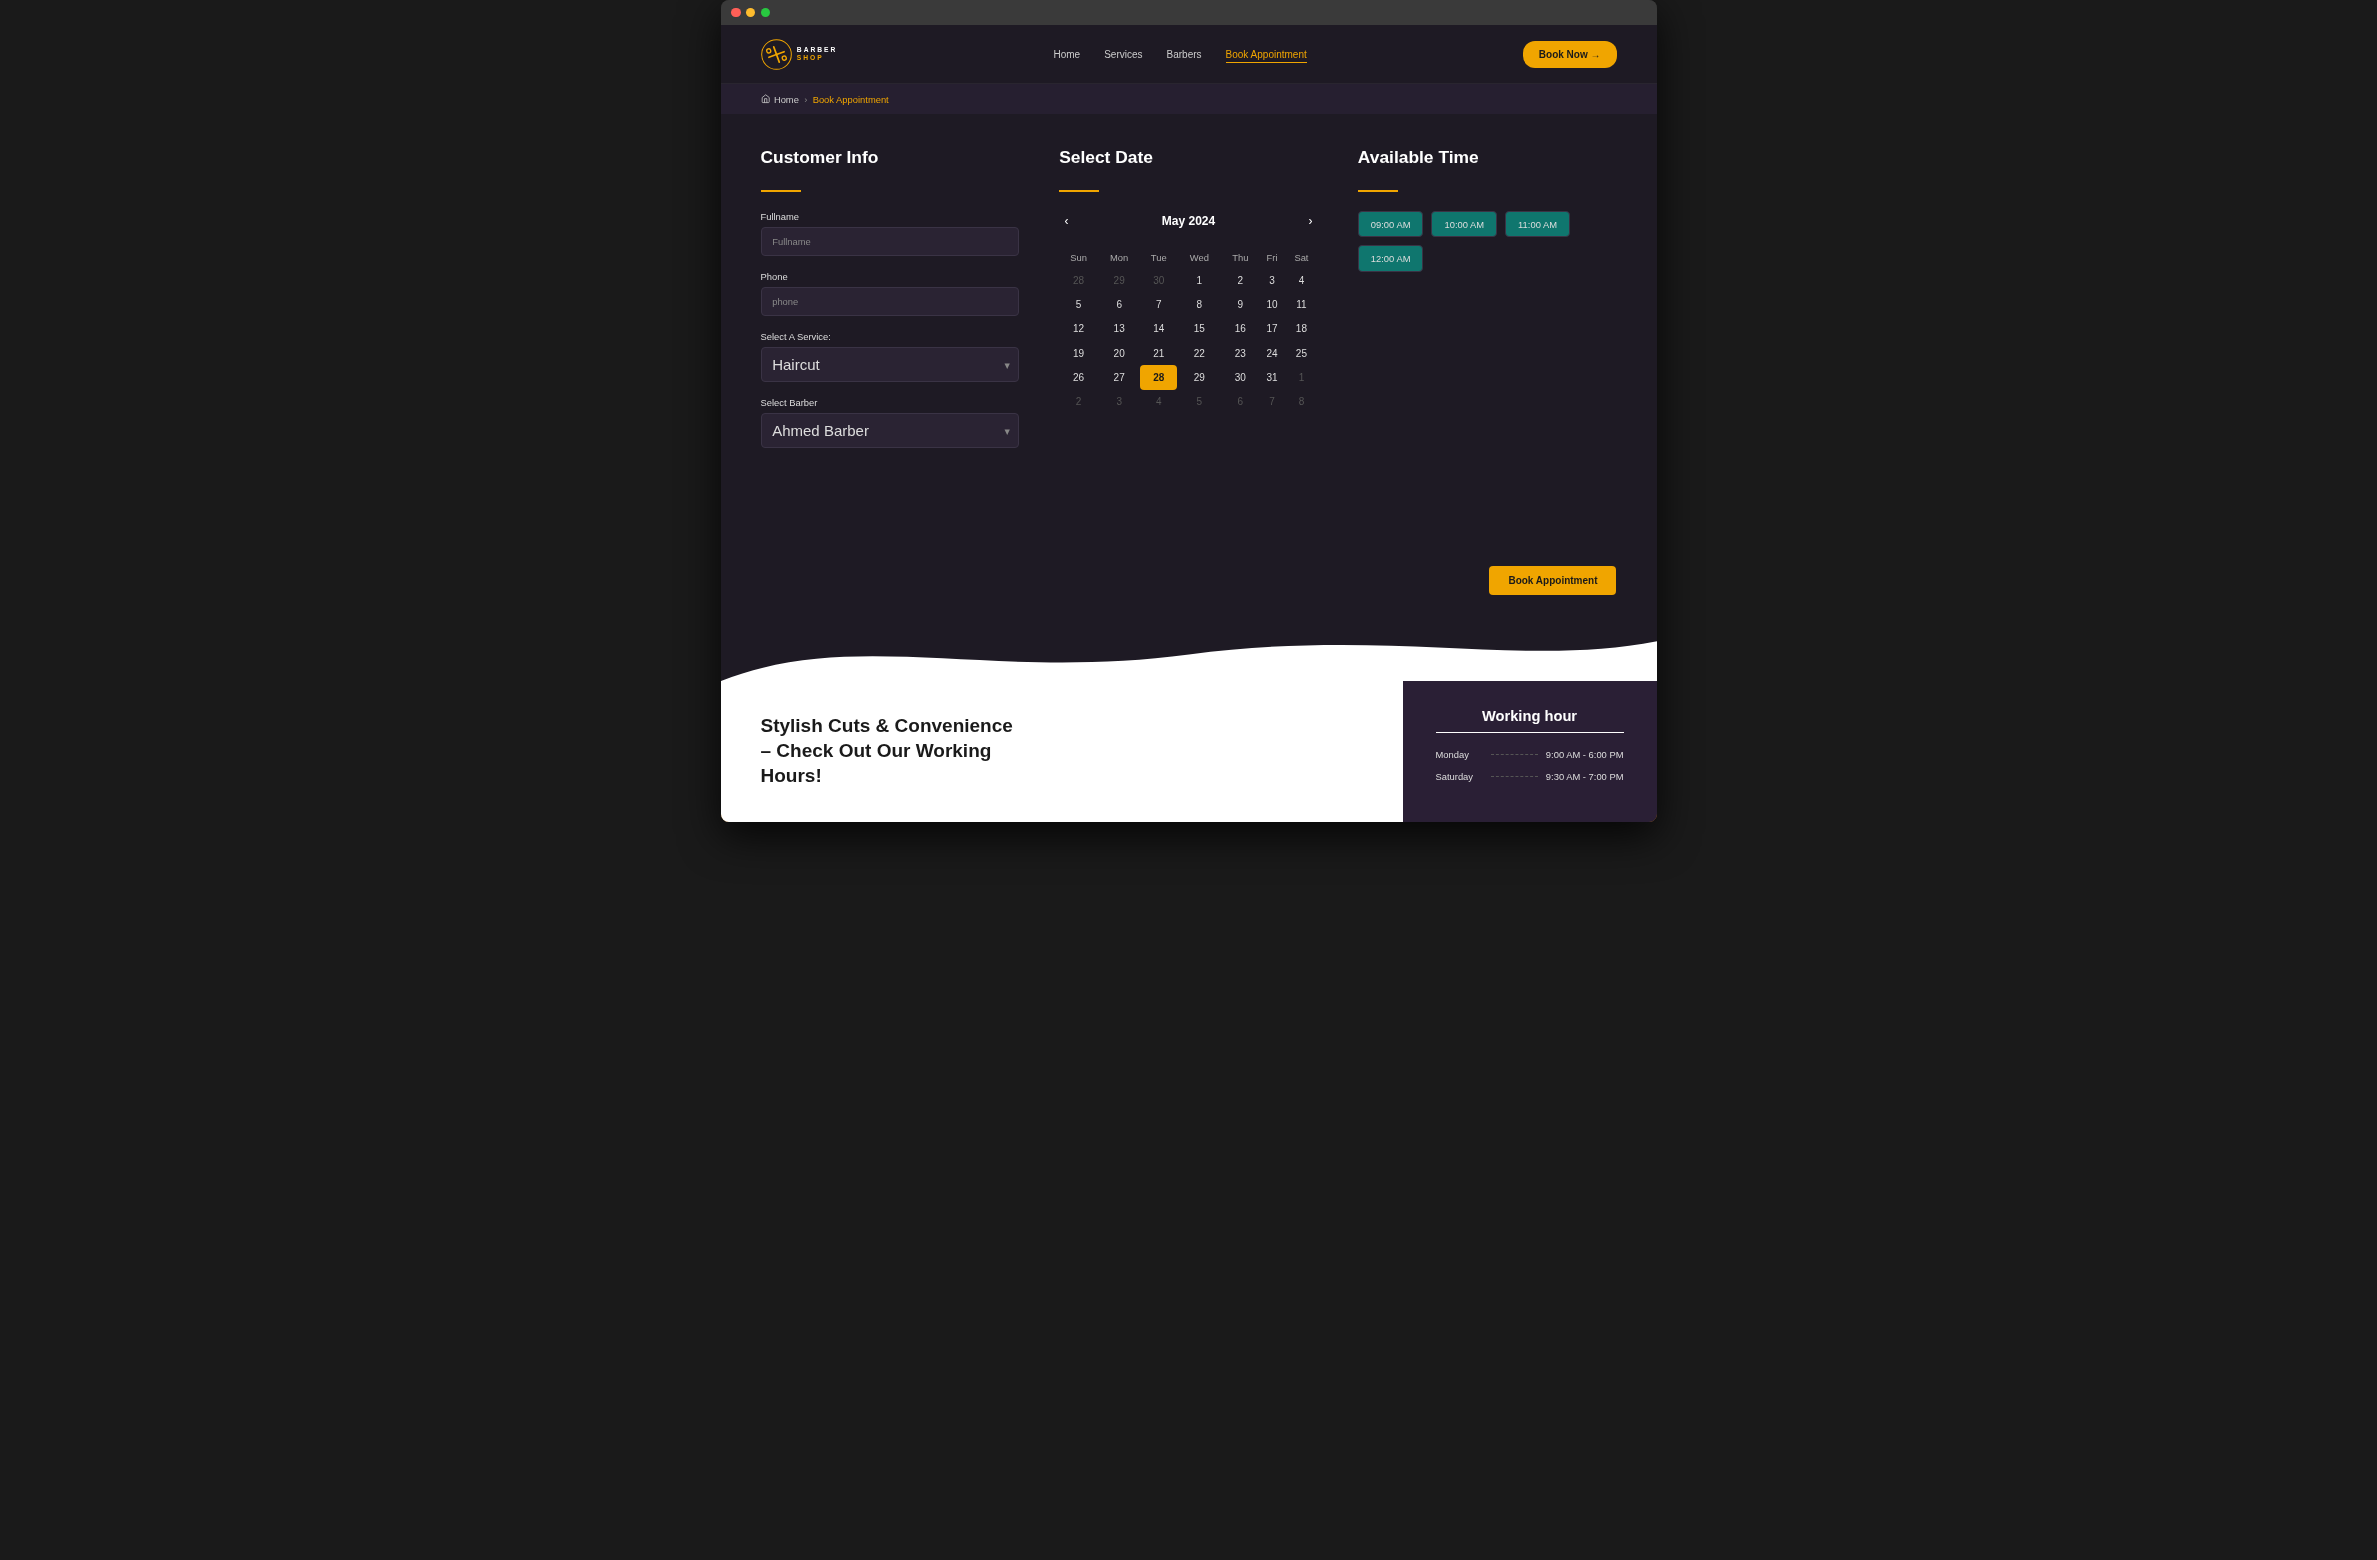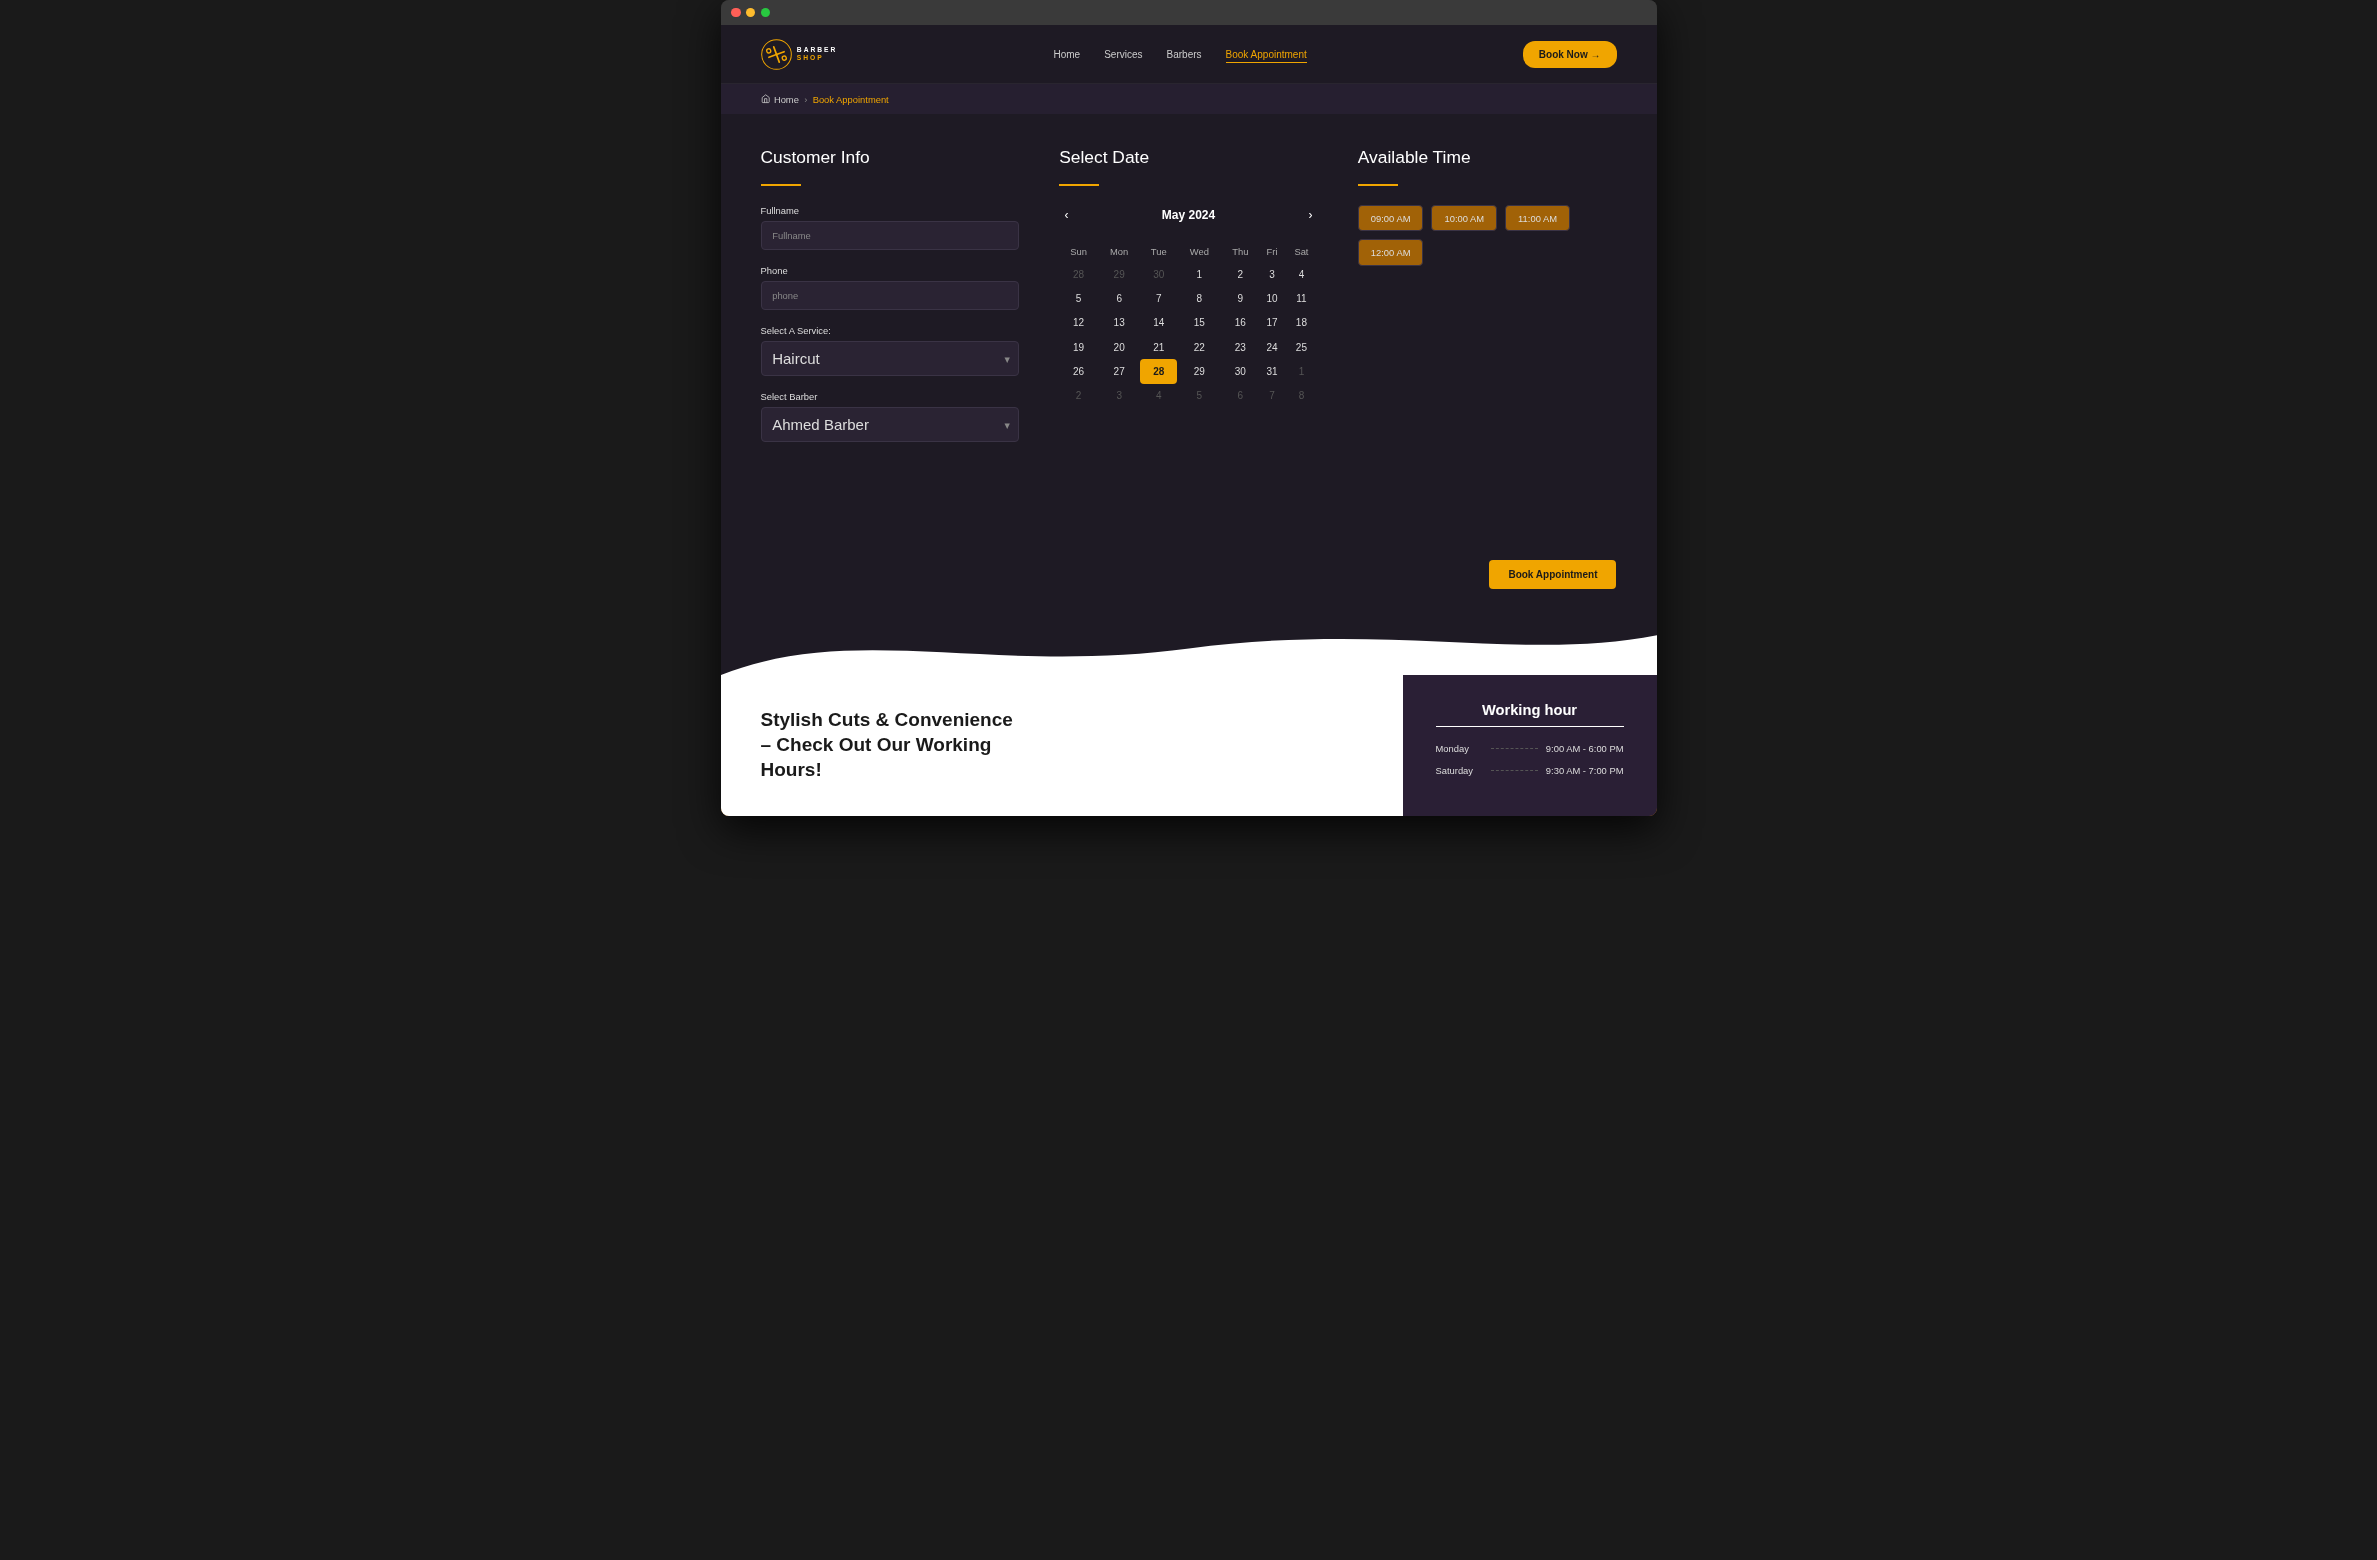--- a/index.html
+++ b/index.html
@@ -130,23 +130,23 @@
     
     .main-content {
       padding: 33px 40px;
       display: grid;
       grid-template-columns: 1fr 1fr 1fr;
       gap: 40px;
     }
 
     .section-title {
       font-size: 17.4px;
-      font-weight: 400;
+      font-weight: 700;
       color: #fff;
-      margin-bottom: 16px;
+      margin-bottom: 22px;
     }
 
     .section-underline {
       width: 40px;
       height: 2px;
       background: #f0a500;
       margin-bottom: 19px;
     }
 
     
@@ -263,21 +263,21 @@
 
     
     .time-slots {
       display: flex;
       flex-wrap: wrap;
       gap: 8px;
       margin-bottom: 20px;
     }
 
     .time-slot {
-      background: #a16207;
+      background: #0f766e;
       border: 0.7px solid #3a3345;
       color: #ddd;
       padding: 6.7px 12px;
       border-radius: 4px;
       font-size: 9.4px;
       cursor: pointer;
       transition: all 0.2s;
     }
 
     .btn-book-appointment {

